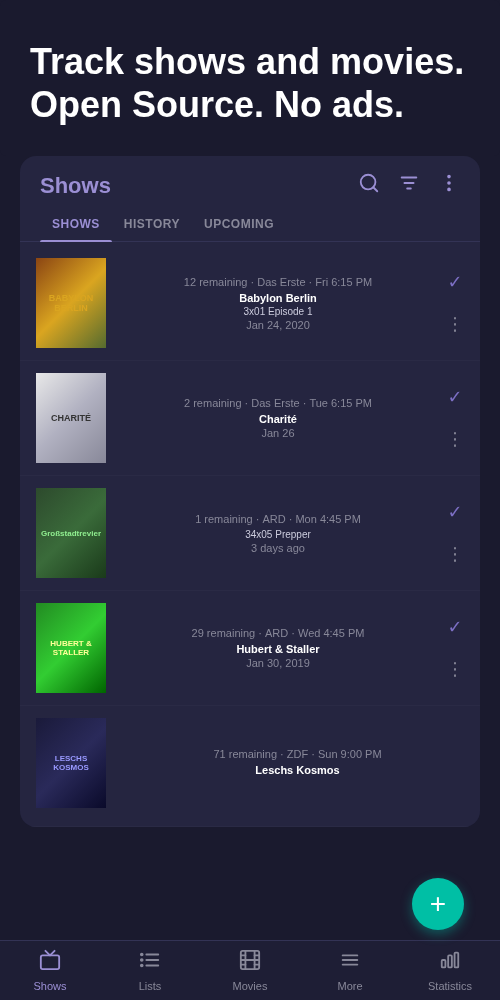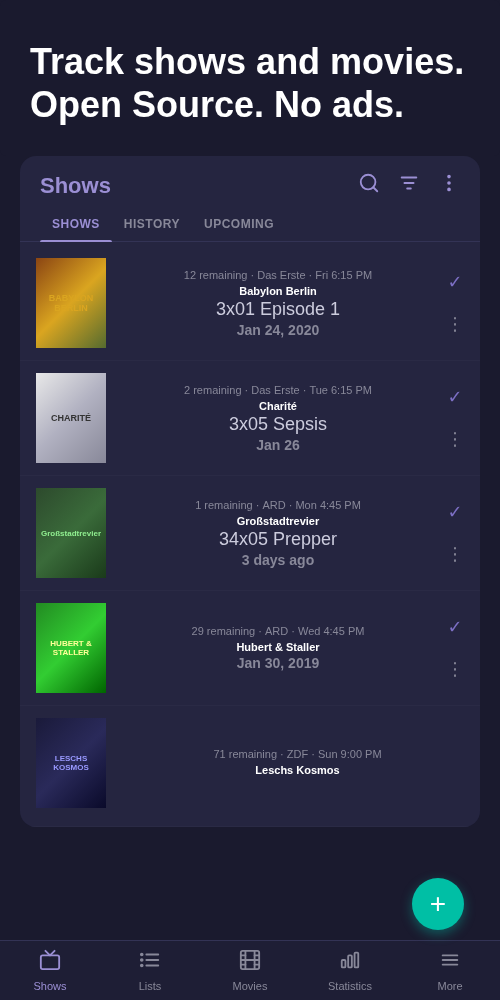--- a/index.html
+++ b/index.html
@@ -115,28 +115,27 @@
       color: #888899;
       margin-bottom: 4px;
     }
     .show-name {
       font-size: 11px;
       font-weight: 700;
       color: #ffffff;
       margin-bottom: 2px;
     }
     .show-episode {
-      font-size: 18px;
+      font-size: 10px;
       color: #ccccdd;
       margin-bottom: 2px;
     }
     .show-date {
-      font-size: 14px;
-      color: #888899;
-      font-weight: bold;
+      font-size: 11px;
+      color: #888899;
     }
     .show-actions {
       display: flex;
       flex-direction: column;
       align-items: center;
       gap: 20px;
       margin-left: 8px;
     }
     .check-icon {
       color: #7c6fc4;
@@ -332,36 +331,34 @@
       </div>
     </div>
 
     <div class="show-item">
       <div class="show-poster poster-charite">CHARITÉ</div>
       <div class="show-info">
         <div class="show-meta">
           <span>2 remaining</span>&nbsp;·&nbsp;<span>Das Erste</span>&nbsp;·&nbsp;<span>Tue 6:15 PM</span>
         </div>
         <div class="show-name">Charité</div>
-        <div class="show-episode">3x05 Sepsis</div>
         <div class="show-date">Jan 26</div>
       </div>
       <div class="show-actions">
         <span class="check-icon">✓</span>
         <span class="more-icon">⋮</span>
       </div>
     </div>
 
     <div class="show-item">
       <div class="show-poster poster-grossstadt">Großstadt­revier</div>
       <div class="show-info">
         <div class="show-meta">
           <span>1 remaining</span>&nbsp;·&nbsp;<span>ARD</span>&nbsp;·&nbsp;<span>Mon 4:45 PM</span>
         </div>
-        <div class="show-name">Großstadtrevier</div>
         <div class="show-episode">34x05 Prepper</div>
         <div class="show-date">3 days ago</div>
       </div>
       <div class="show-actions">
         <span class="check-icon">✓</span>
         <span class="more-icon">⋮</span>
       </div>
     </div>
 
     <div class="show-item">
@@ -427,31 +424,31 @@
         <line x1="2" y1="7" x2="7" y2="7"></line>
         <line x1="17" y1="7" x2="22" y2="7"></line>
         <line x1="17" y1="17" x2="22" y2="17"></line>
         <line x1="2" y1="17" x2="7" y2="17"></line>
       </svg>
     </span>
     <span class="nav-label">Movies</span>
   </div>
   <div class="nav-item">
     <span class="nav-icon">
+      <svg width="22" height="22" fill="#888899" viewBox="0 0 24 24">
+        <rect x="3" y="11" width="18" height="2" rx="1"></rect>
+        <rect x="3" y="6" width="18" height="2" rx="1"></rect>
+        <rect x="3" y="16" width="18" height="2" rx="1"></rect>
+      </svg>
+    </span>
+    <span class="nav-label">More</span>
+  </div>
+  <div class="nav-item">
+    <span class="nav-icon">
       <svg width="22" height="22" fill="none" stroke="#888899" stroke-width="2" viewBox="0 0 24 24" stroke-linecap="round" stroke-linejoin="round">
         <rect x="3" y="12" width="4" height="8" rx="1"></rect>
         <rect x="10" y="7" width="4" height="13" rx="1"></rect>
         <rect x="17" y="4" width="4" height="16" rx="1"></rect>
       </svg>
     </span>
     <span class="nav-label">Statistics</span>
   </div>
-  <div class="nav-item">
-    <span class="nav-icon">
-      <svg width="22" height="22" fill="#888899" viewBox="0 0 24 24">
-        <rect x="3" y="11" width="18" height="2" rx="1"></rect>
-        <rect x="3" y="6" width="18" height="2" rx="1"></rect>
-        <rect x="3" y="16" width="18" height="2" rx="1"></rect>
-      </svg>
-    </span>
-    <span class="nav-label">More</span>
-  </div>
 </div>
 
 </body></html>

